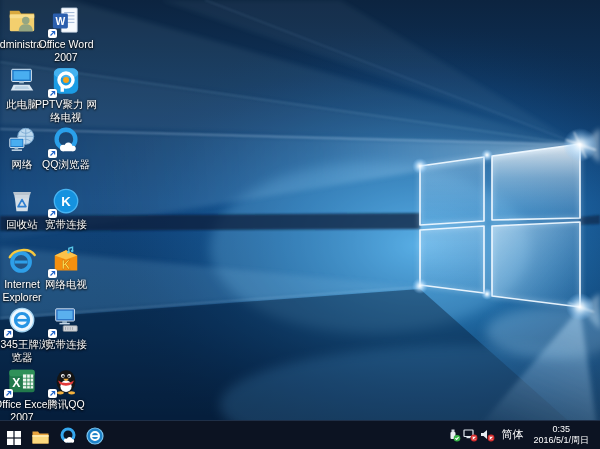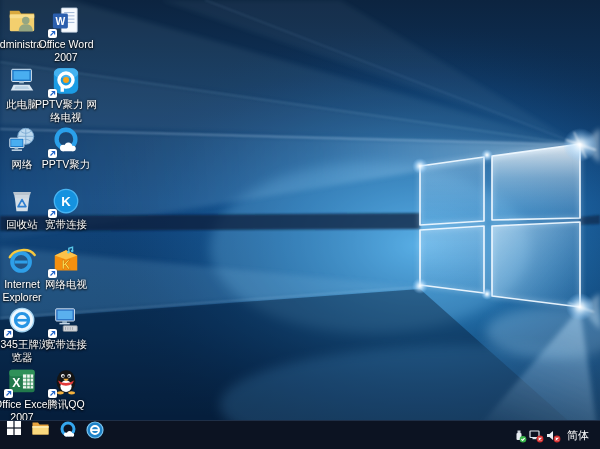--- a/index.html
+++ b/index.html
@@ -24,21 +24,21 @@
   }
   .icon-label{
     font-size:10.5px;line-height:12.5px;color:#fff;
     text-shadow:0 1px 2px #000,0 0 3px rgba(0,0,0,.85);
     word-wrap:break-word;
   }
   
   .taskbar{
     position:absolute;left:0;bottom:0;width:600px;height:29px;
     background:#0c1322;border-top:1px solid rgba(70,100,140,.35);
-    box-sizing:border-box;display:flex;align-items:flex-start;z-index:10;
+    box-sizing:border-box;display:flex;align-items:flex-end;z-index:10;
   }
   .tb-btn{width:27px;display:flex;align-items:center;justify-content:center;}
   .tb-spacer{flex:1;}
   .tray{display:flex;align-items:center;}
   .tray-icon{width:17px;height:29px;display:flex;align-items:center;justify-content:center;}
   .input-indicator{color:#fff;font-size:11px;padding:0 5px;line-height:29px;}
   .clock{color:#fff;font-size:9px;line-height:10.5px;text-align:center;padding:0 5px;}
   .show-desktop{width:5px;border-left:1px solid rgba(255,255,255,.18);}
 </style>
 </head>
@@ -303,21 +303,21 @@
           <circle cx="23.5" cy="24" r="2.9"></circle>
           <rect x="11" y="23.5" width="14" height="3.5" rx="1.7"></rect>
         </g>
       </svg>
       <span class="shortcut-badge">
         <svg width="7" height="7">
             <path d="M1.5 5.5 L5.3 1.7 M2.6 1.5 h3 v3" stroke="#1e62c8" stroke-width="1.2" fill="none"></path>
           </svg>
       </span>
     </div>
-    <div class="icon-label">PPTV聚力</div>
+    <div class="icon-label">QQ浏览器</div>
   </div>
 
   <div class="icon-cell r3">
     <div class="icon-wrap">
       <svg viewBox="0 0 32 32" width="30" height="30">
         <circle cx="16" cy="16" r="12.5" fill="#1592df"></circle>
         <circle cx="16" cy="16" r="12.5" fill="none" stroke="#49b4f2" stroke-width="1.4"></circle>
         <text x="16" y="21.5" text-anchor="middle" font-size="14" font-weight="bold" fill="#fff">K</text>
       </svg>
       <span class="shortcut-badge">
@@ -454,15 +454,19 @@
       </svg>
     </div>
     <div class="tray-icon">
       <svg width="15" height="14" viewBox="0 0 15 14">
         <path d="M1 5h2.5L7 2v9L3.5 8H1z" fill="#e8edf2"></path>
         <circle cx="11" cy="10" r="3.4" fill="#d62f2f"></circle>
         <path d="M9.6 8.6l2.8 2.8 M12.4 8.6l-2.8 2.8" stroke="#fff" stroke-width="1.1"></path>
       </svg>
     </div>
     <div class="input-indicator">简体</div>
+    <div class="clock">
+      <div>0:35</div>
+      <div>2016/5/1/周日</div>
+    </div>
     <div class="show-desktop"></div>
   </div>
 </div>
 
 </body></html>

